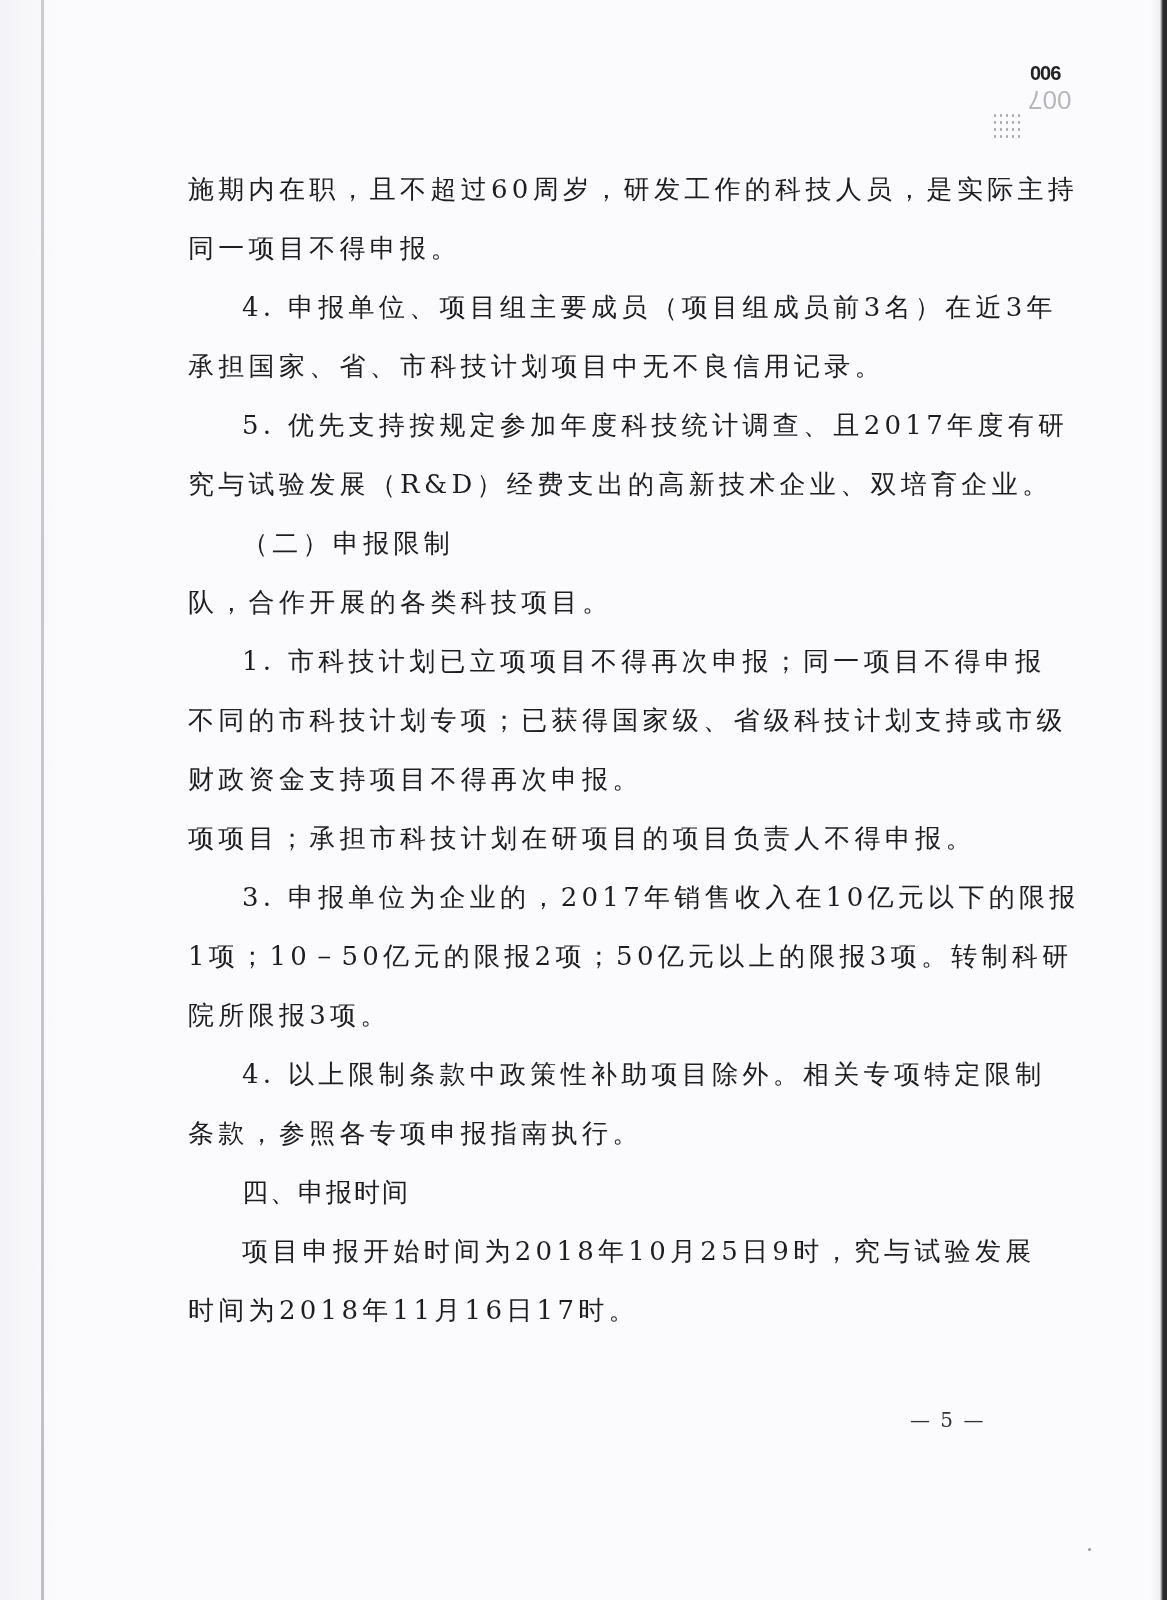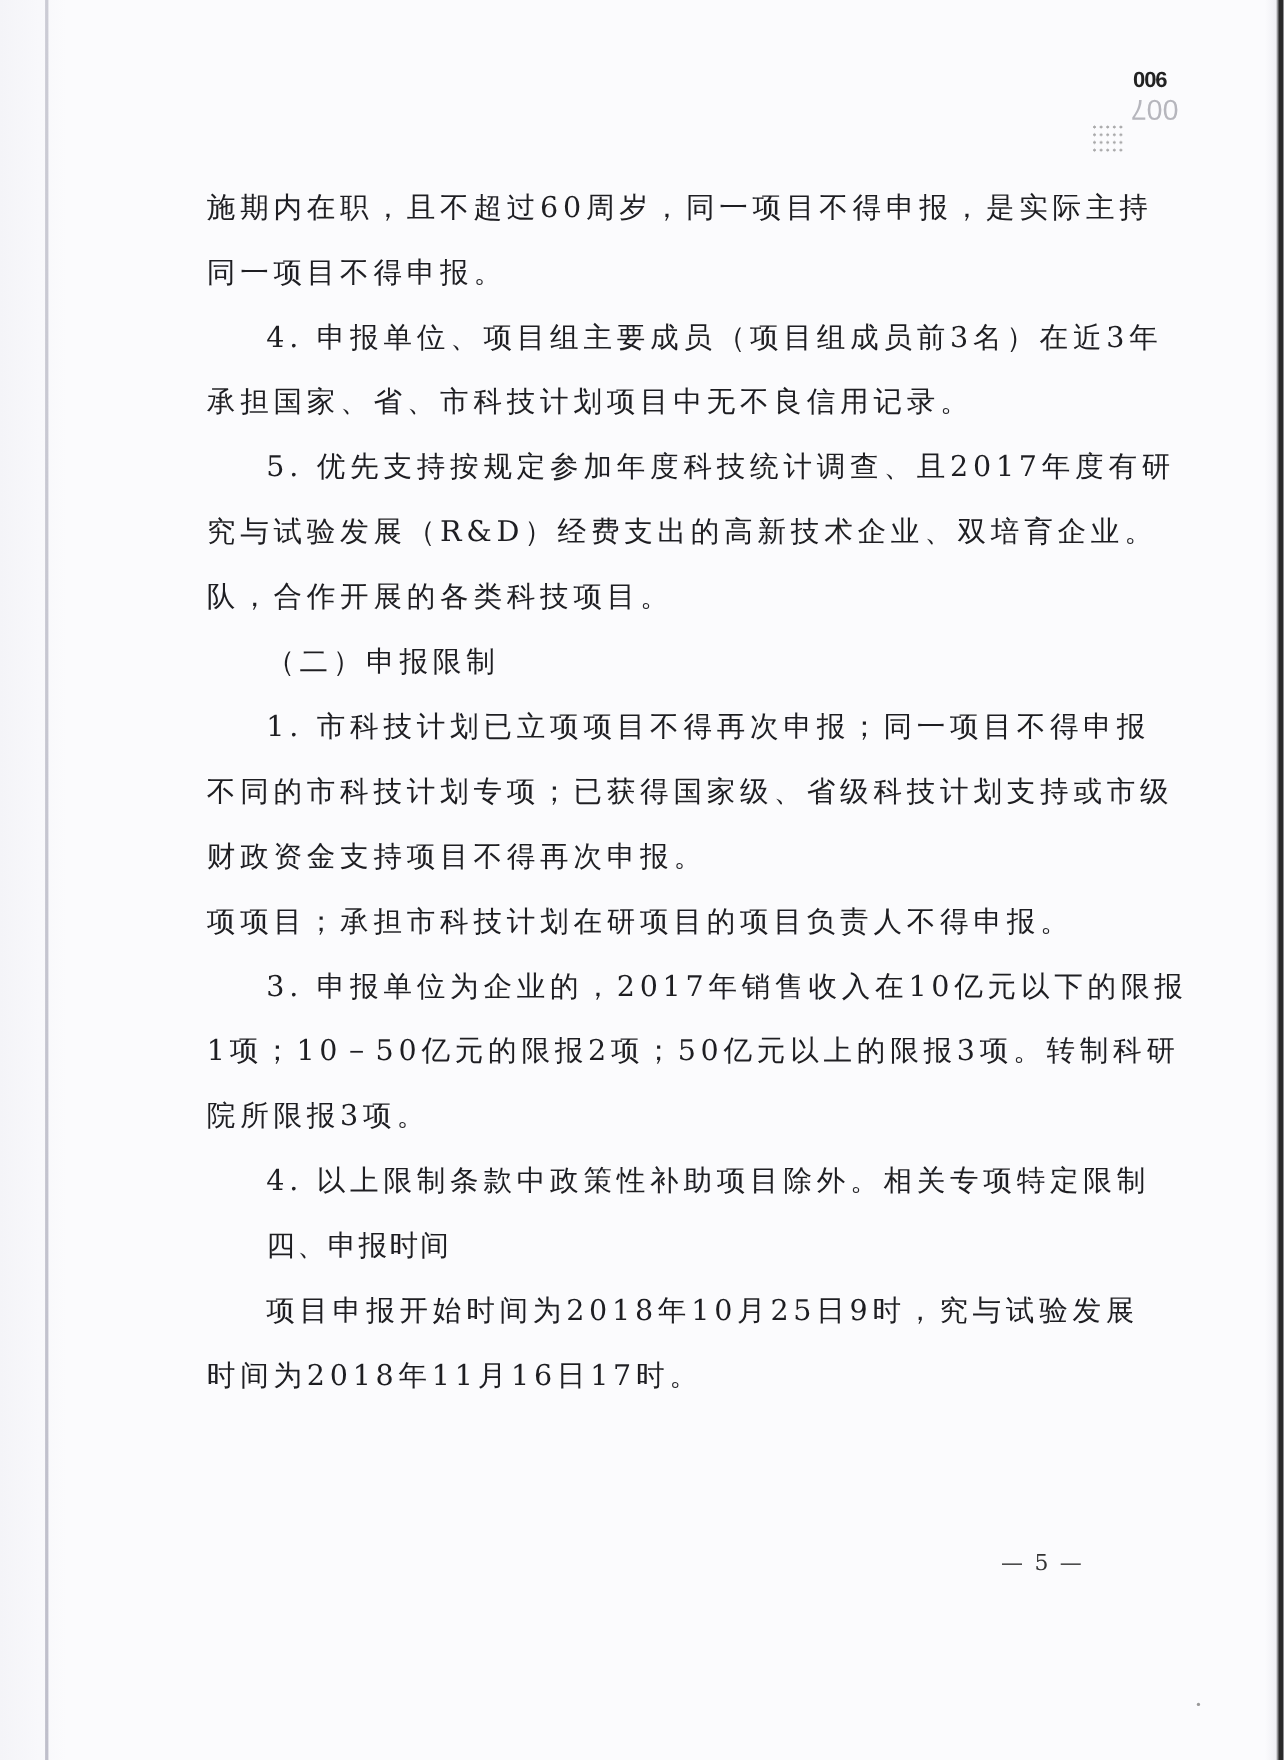--- a/index.html
+++ b/index.html
@@ -86,36 +86,37 @@
 </head>
 <body>
 
 <div class="page">
   <div class="spine"></div>
   <div class="stamp-ghost">007</div>
   <div class="stamp">006</div>
   <div class="speck"></div>
 
   <div class="text">
-    <div class="line">施期内在职，且不超过60周岁，同一项目不得申报，是实际主持</div>
+    <div class="line">施期内在职，且不超过60周岁，研发工作的科技人员，是实际主持</div>
     <div class="line">同一项目不得申报。</div>
     <div class="line indent">4. 申报单位、项目组主要成员（项目组成员前3名）在近3年</div>
     <div class="line">承担国家、省、市科技计划项目中无不良信用记录。</div>
     <div class="line indent">5. 优先支持按规定参加年度科技统计调查、且2017年度有研</div>
     <div class="line">究与试验发展（R&amp;D）经费支出的高新技术企业、双培育企业。</div>
+    <div class="line indent">（二）申报限制</div>
     <div class="line">队，合作开展的各类科技项目。</div>
-    <div class="line indent">（二）申报限制</div>
     <div class="line indent">1. 市科技计划已立项项目不得再次申报；同一项目不得申报</div>
     <div class="line">不同的市科技计划专项；已获得国家级、省级科技计划支持或市级</div>
     <div class="line">财政资金支持项目不得再次申报。</div>
     <div class="line">项项目；承担市科技计划在研项目的项目负责人不得申报。</div>
     <div class="line indent">3. 申报单位为企业的，2017年销售收入在10亿元以下的限报</div>
     <div class="line">1项；10－50亿元的限报2项；50亿元以上的限报3项。转制科研</div>
     <div class="line">院所限报3项。</div>
     <div class="line indent">4. 以上限制条款中政策性补助项目除外。相关专项特定限制</div>
+    <div class="line">条款，参照各专项申报指南执行。</div>
     <div class="line indent bold">四、申报时间</div>
     <div class="line indent">项目申报开始时间为2018年10月25日9时，究与试验发展</div>
     <div class="line">时间为2018年11月16日17时。</div>
   </div>
 
   <div class="page-number">— 5 —</div>
   <div class="dot"></div>
 </div>
 
 </body></html>

